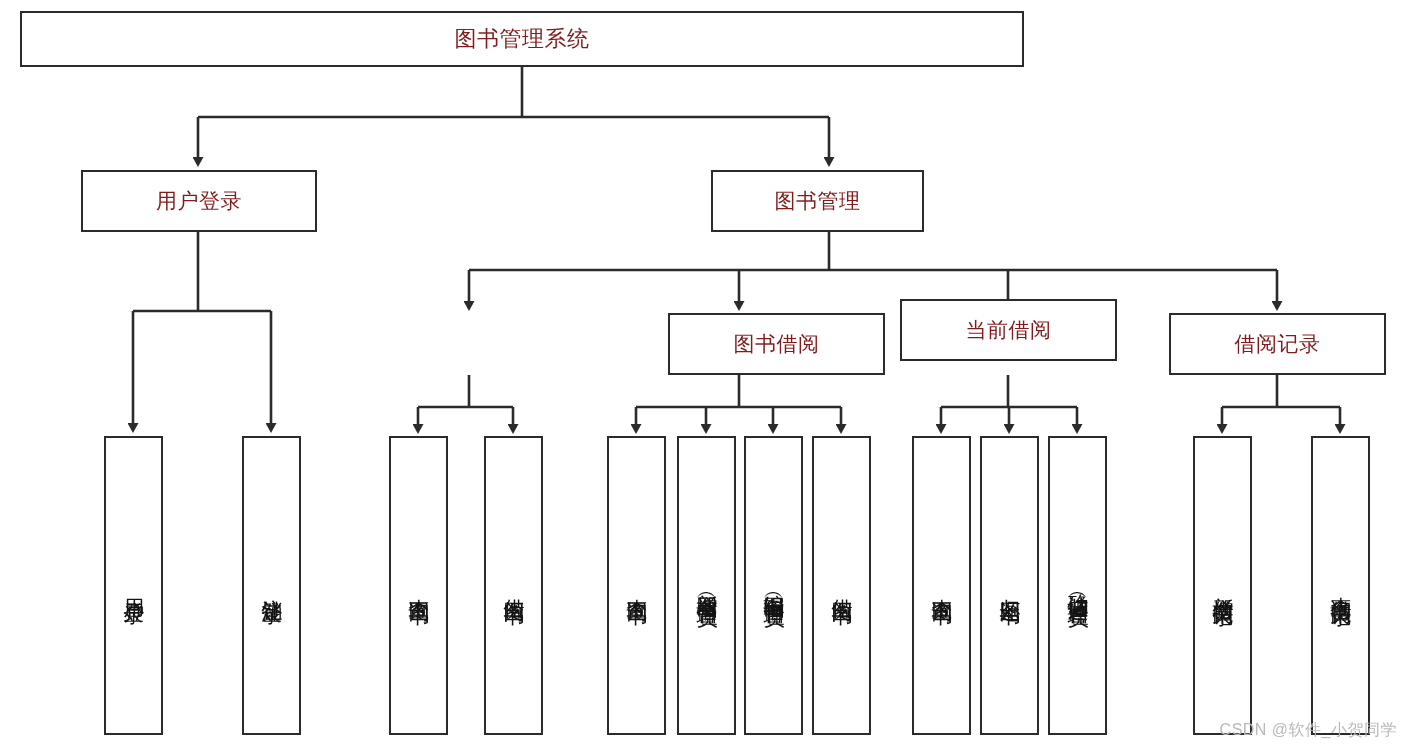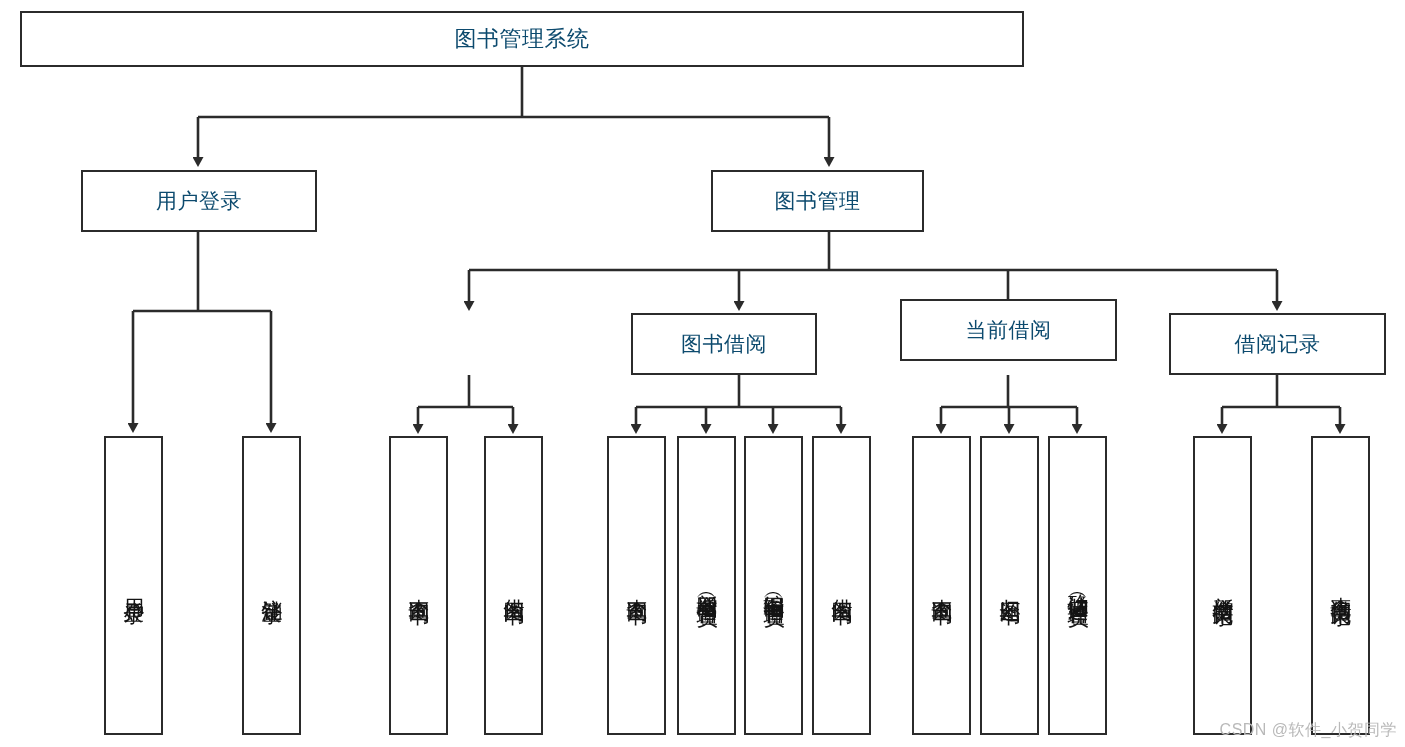--- a/index.html
+++ b/index.html
@@ -36,21 +36,21 @@
     align-items: center;
     justify-content: center;
     overflow: hidden;
   }
   
   .node.horiz .label {
     font-size: 21px;
     line-height: 1.1;
     letter-spacing: 0.5px;
     white-space: nowrap;
-    color: #0c4a6e;
+    color: #7f1d1d;
   }
   .node.root .label {
     font-size: 22px;
   }
   
   .node.vert {
     align-items: center;
     justify-content: center;
   }
   .node.vert .label {
@@ -135,21 +135,21 @@
     <span class="label">图书管理系统</span>
   </div>
 
   <div class="node horiz" style="left:81px; top:170px; width:236px; height:62px;">
     <span class="label">用户登录</span>
   </div>
   <div class="node horiz" style="left:711px; top:170px; width:213px; height:62px;">
     <span class="label">图书管理</span>
   </div>
 
-  <div class="node horiz" style="left:631px; top:313px; width:186px; height:62px;">
+  <div class="node horiz" style="left:668px; top:313px; width:217px; height:62px;">
     <span class="label">图书借阅</span>
   </div>
   <div class="node horiz" style="left:900px; top:299px; width:217px; height:62px;">
     <span class="label">当前借阅</span>
   </div>
   <div class="node horiz" style="left:1169px; top:313px; width:217px; height:62px;">
     <span class="label">借阅记录</span>
   </div>
 
   <div class="node vert" style="left:104px; top:436px; width:59px; height:299px;">

